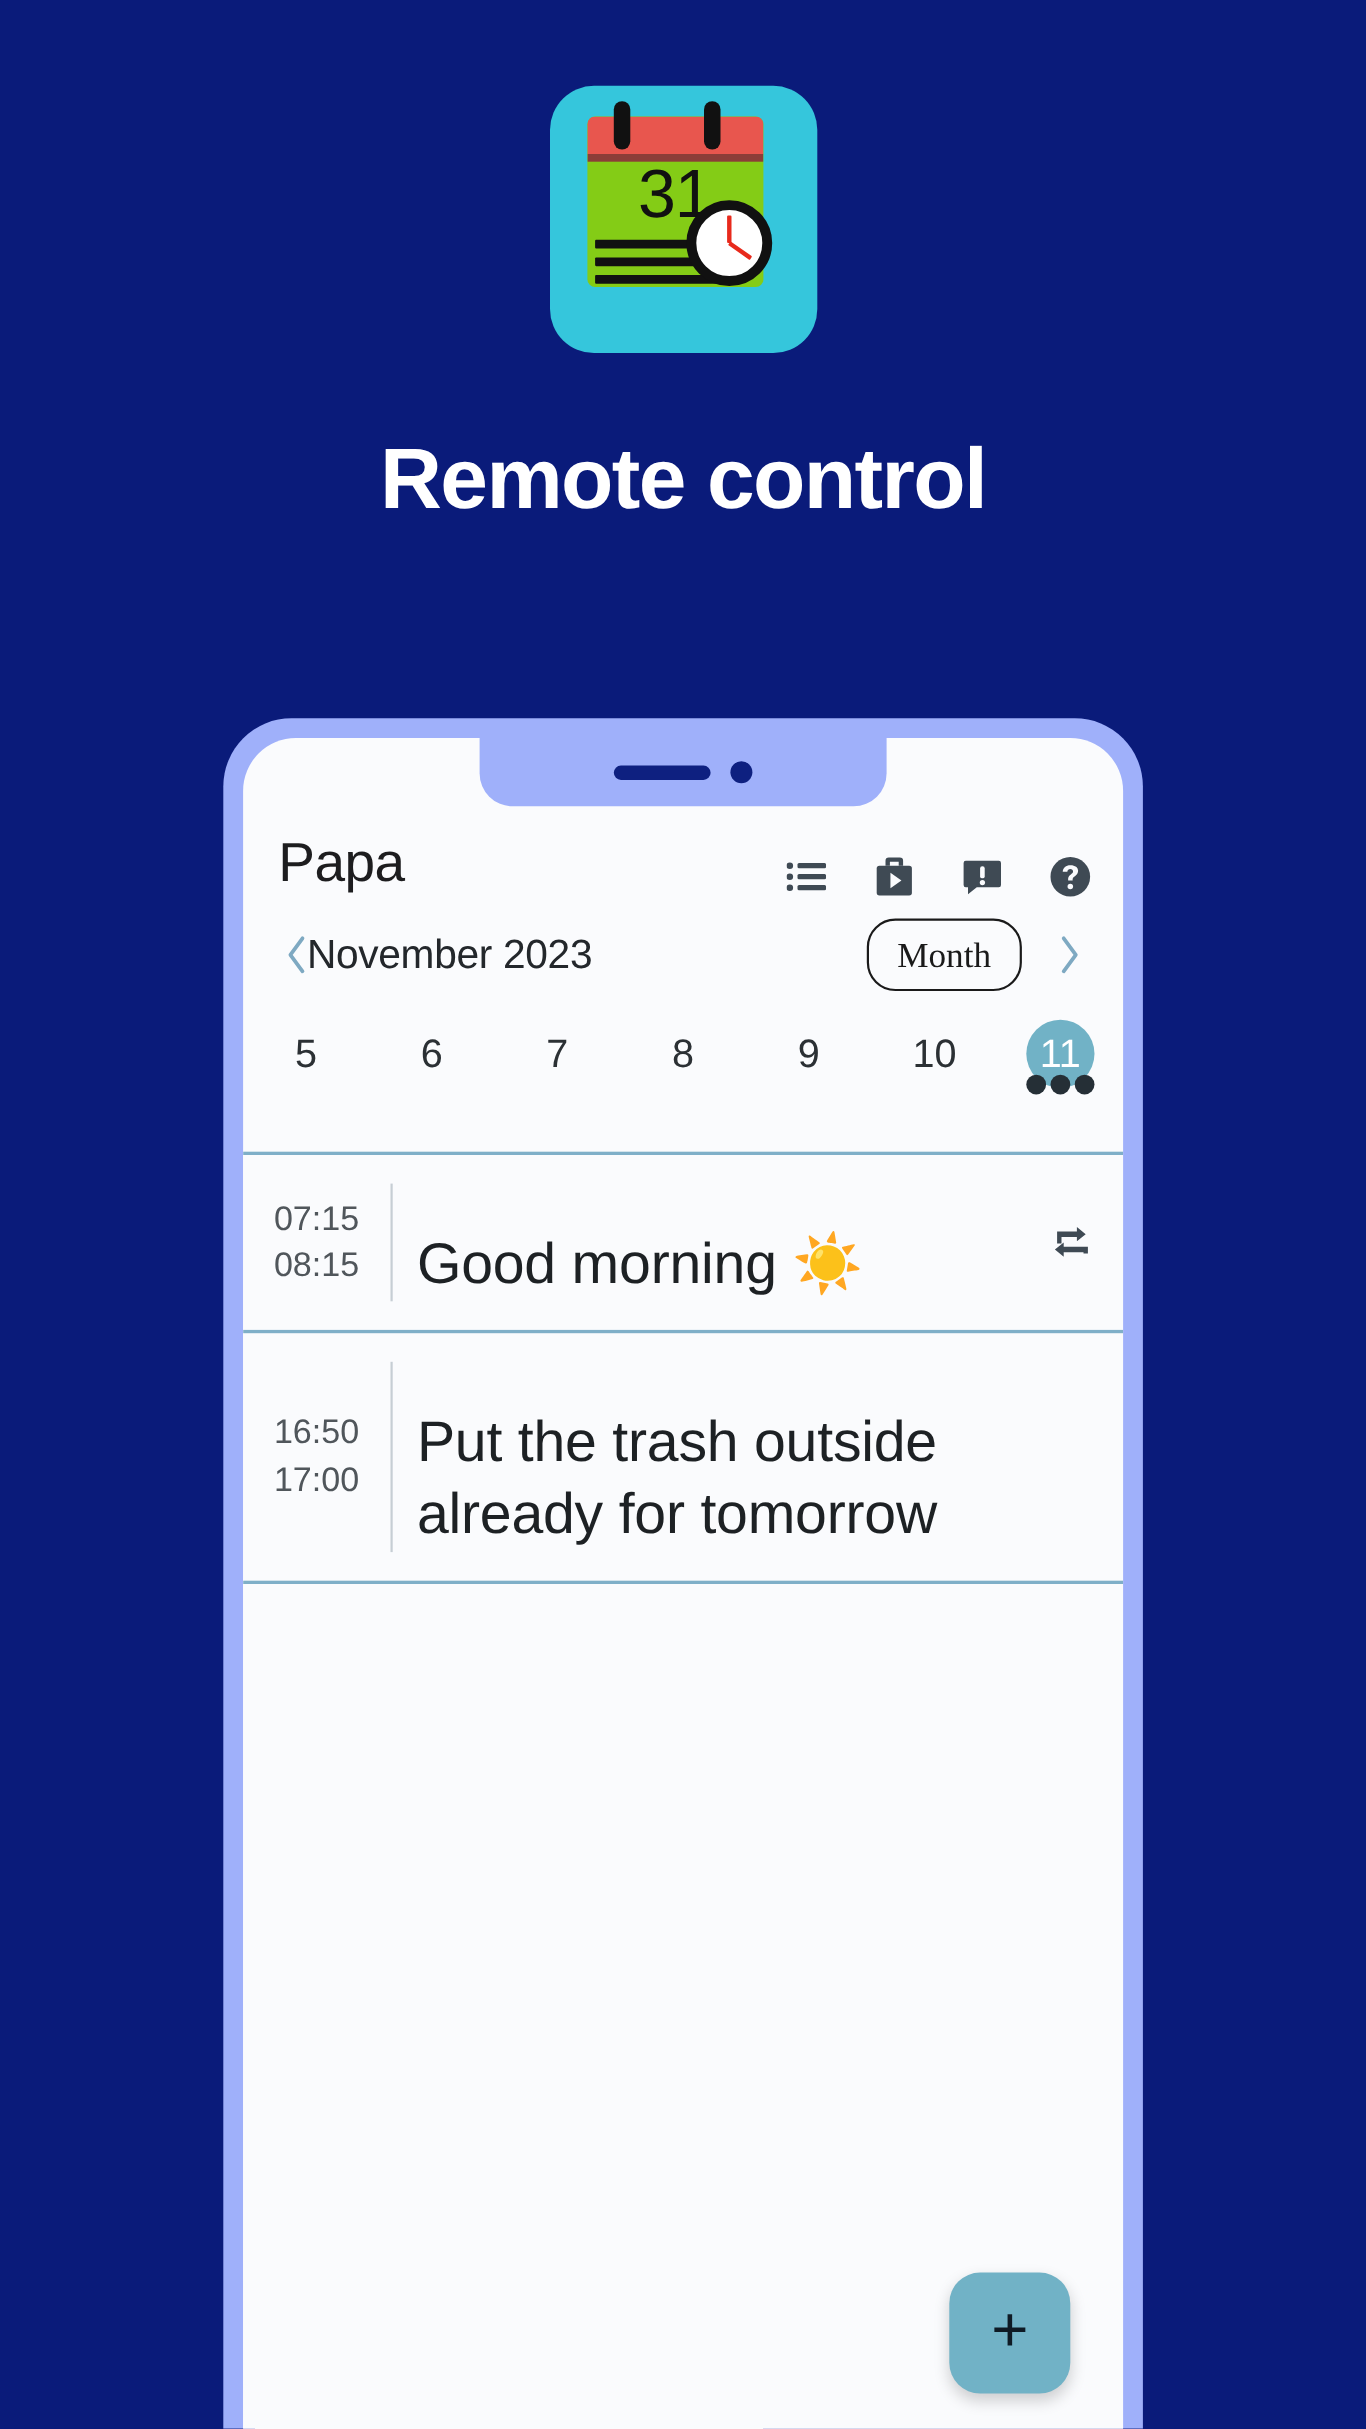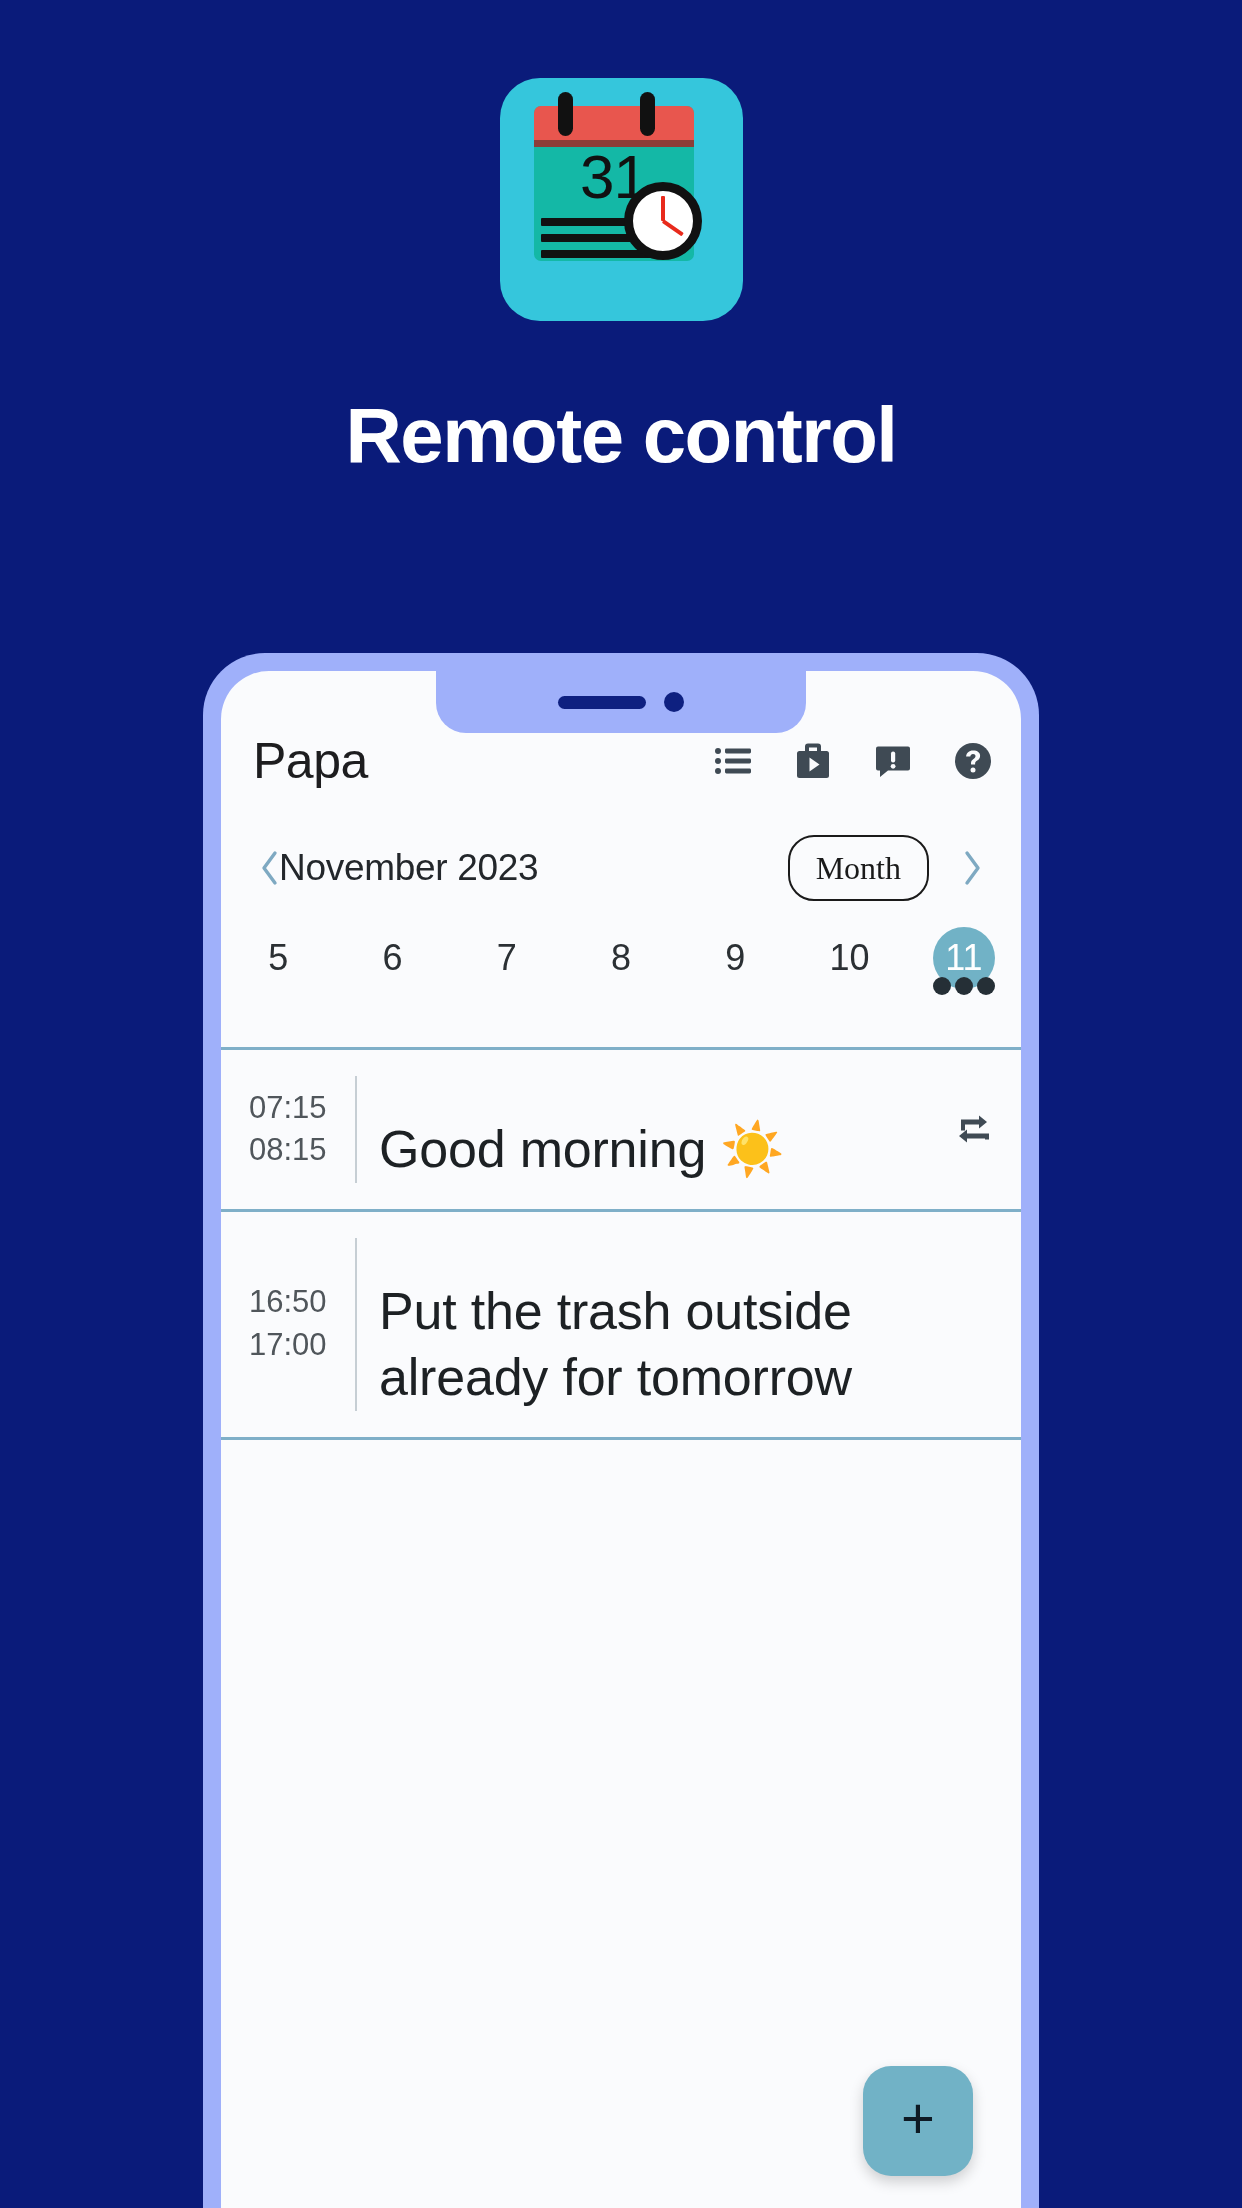--- a/index.html
+++ b/index.html
@@ -42,21 +42,21 @@
   }
   .cal-ring.left { left: 58px; }
   .cal-ring.right { left: 140px; }
 
   .cal-body {
     position: absolute;
     left: 34px;
     top: 28px;
     width: 160px;
     height: 155px;
-    background: #14b8a6;
+    background: #84cc16;
     border-radius: 7px;
     overflow: hidden;
     z-index: 3;
   }
   .cal-header-red {
     position: absolute;
     left: 0; top: 0;
     width: 100%;
     height: 34px;
     background: #E8564E;
@@ -186,24 +186,23 @@
     width: 20px;
     height: 20px;
     border-radius: 50%;
     background: #0E2080;
   }
 
   
   #app-bar {
     position: absolute;
     left: 0; right: 0;
-    top: 48px;
+    top: 84px;
     height: 84px;
     display: flex;
-    align-items: center;
     padding: 0 28px 0 32px;
     box-sizing: border-box;
     gap: 39px;
   }
   #app-title {
     font-size: 50px;
     color: #1D1D1F;
     font-weight: 400;
     letter-spacing: -0.5px;
     font-family: "Liberation Sans", sans-serif;

